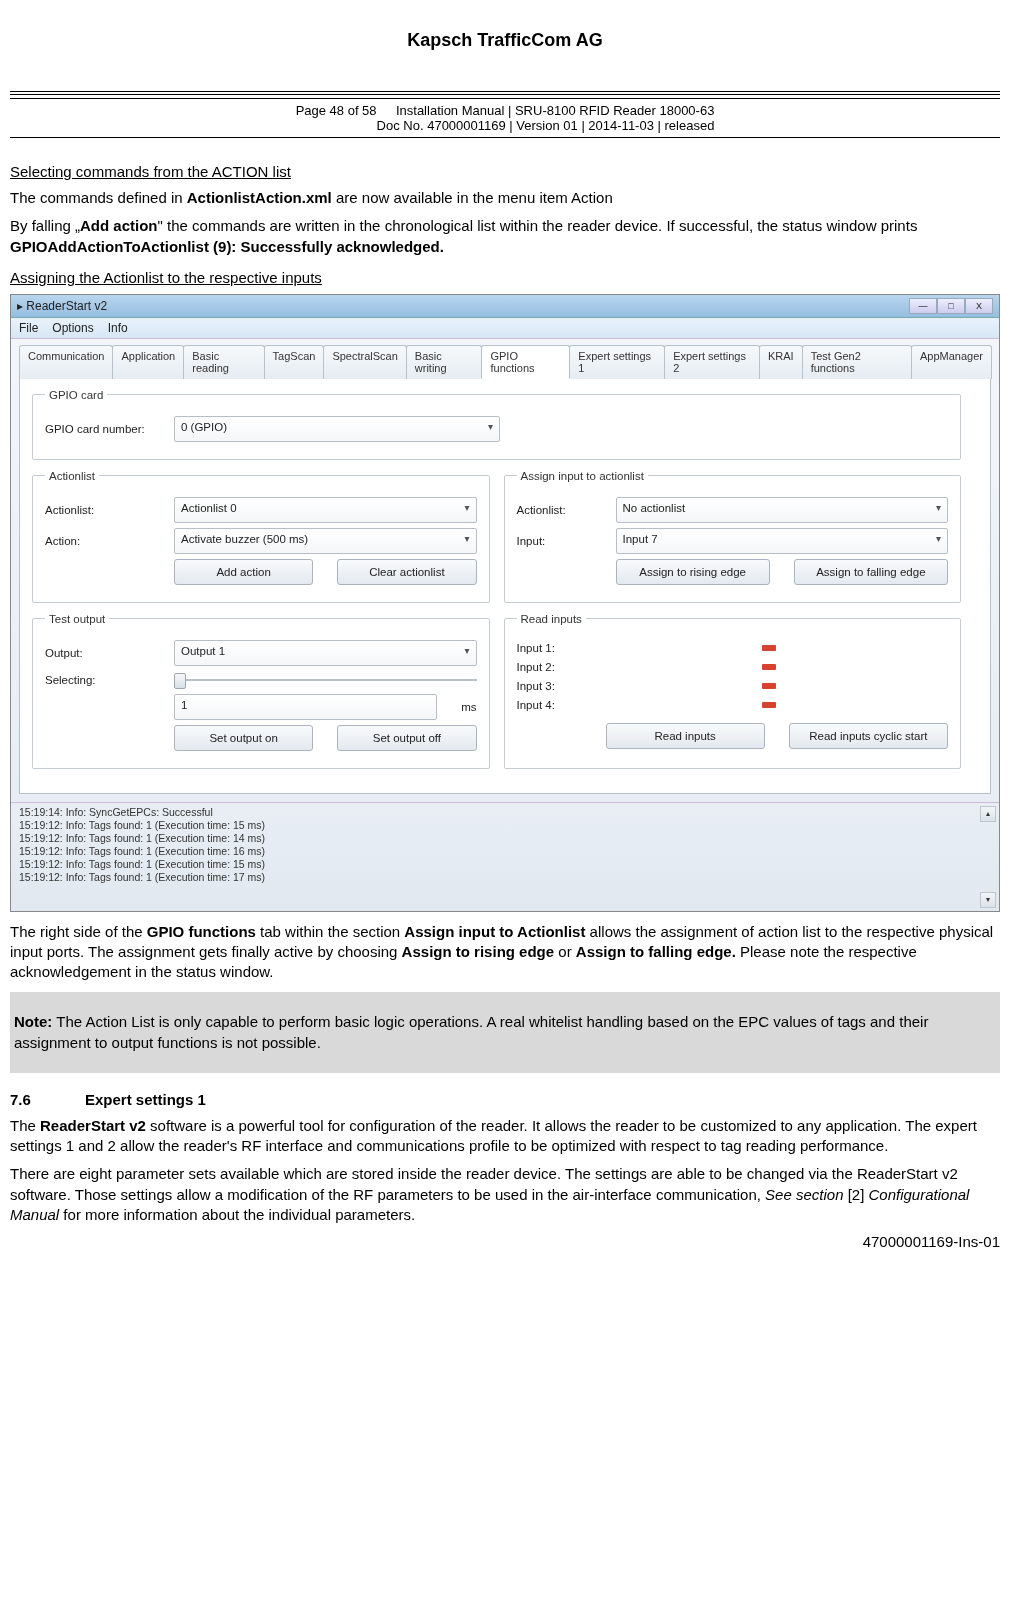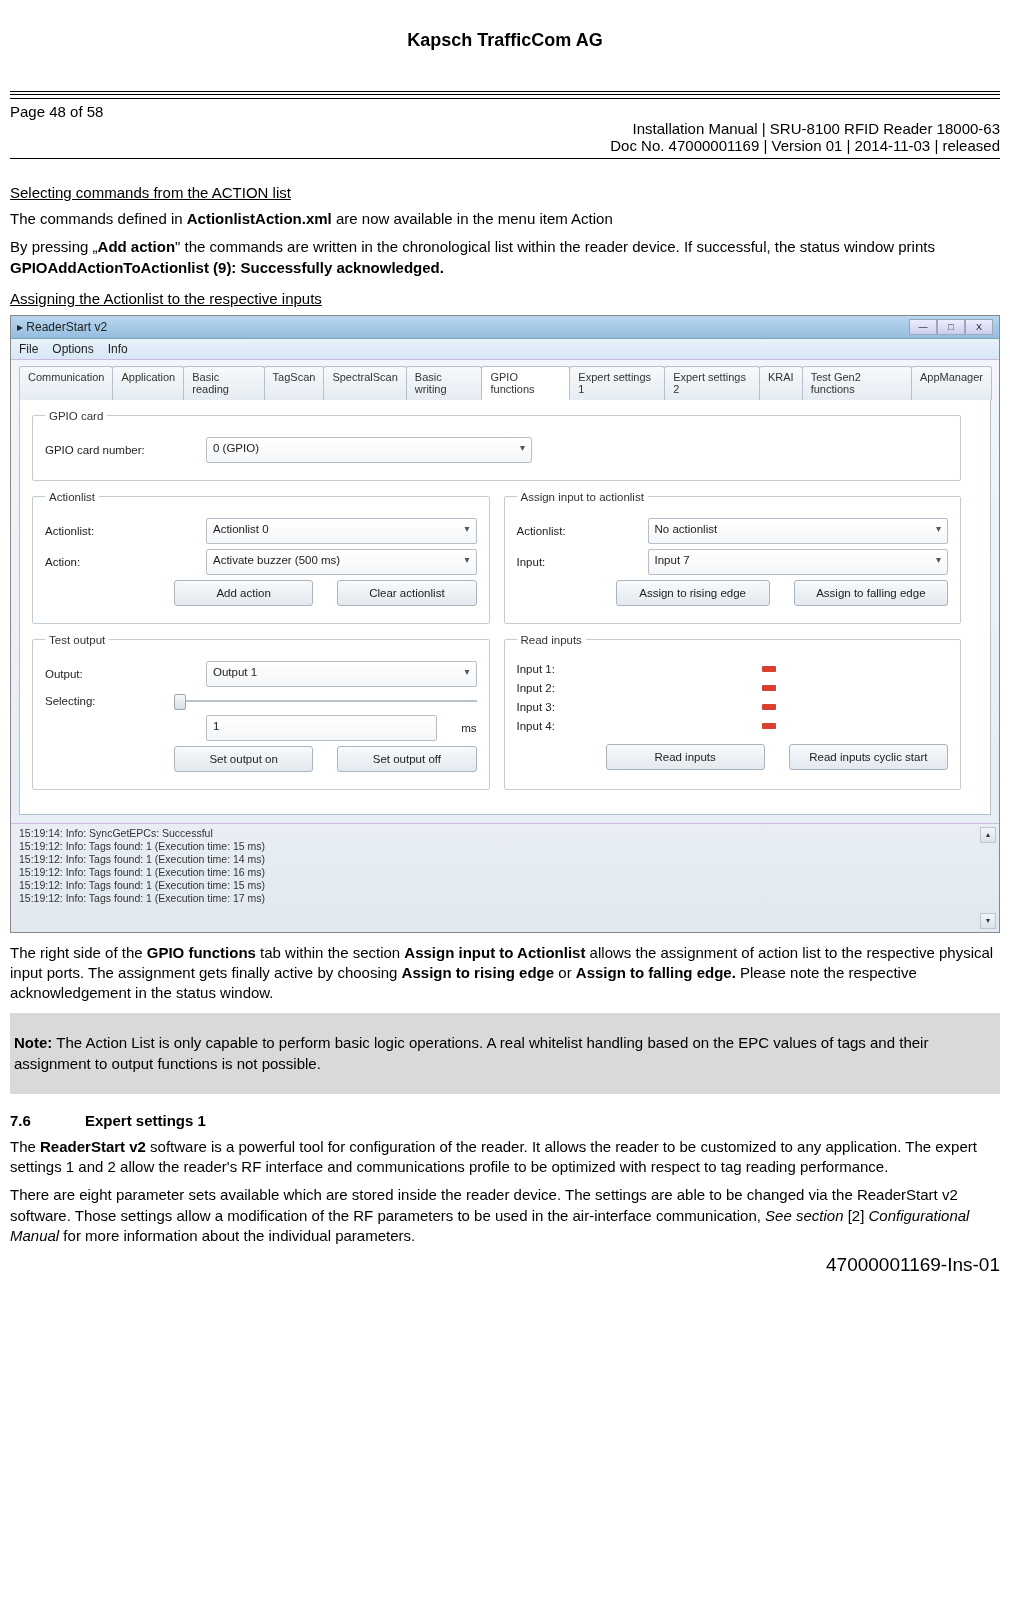--- a/index.html
+++ b/index.html
@@ -23,22 +23,21 @@
     border-top: 1.5px solid #000;
     border-bottom: 1.5px solid #000;
     height: 2px;
     margin-bottom: 3px;
   }
   .header-block {
     border-top: 1.5px solid #000;
     display: flex;
     justify-content: center;
     padding: 4px 0 4px 0;
-    font-size: 15px;
-    flex-direction: column;
+    font-size: 13px;
   }
   .header-right {
     text-align: right;
   }
   .hr-bottom {
     border-top: 1.5px solid #000;
     margin-bottom: 25px;
   }
   .section-title-underlined {
     text-decoration: underline;
@@ -137,21 +136,20 @@
   .dd, .txt {
     flex: 1;
     height: 20px;
     background: linear-gradient(#fff,#f4f6f8);
     border: 1px solid #b6bfc9;
     border-radius: 2px;
     padding: 2px 18px 2px 6px;
     position: relative;
     font-size: 11.5px;
     line-height: 16px;
-    margin-left: 32px;
   }
   .dd::after {
     content: "▾";
     position: absolute;
     right: 6px;
     top: 2px;
     font-size: 10px;
     color: #555;
   }
   .btn {
@@ -212,21 +210,21 @@
     margin: 10px 0 18px 0;
     line-height:1.35;
   }
   .sec-heading {
     font-weight: bold;
     margin: 18px 0 8px 0;
   }
   .sec-num { display:inline-block; width:75px; }
   .footer-id {
     text-align: right;
-    font-size: 19px;
+    font-size: 15px;
     padding-right: 0;
   }
   .ms { font-size:11.5px; }
   .readflex { flex:1; display:flex; justify-content:center; }
 </style>
 </head>
 <body>
 
 <div class="page">
 
@@ -242,21 +240,21 @@
   </div>
   <div class="hr-bottom"></div>
 
   <div class="section-title-underlined">Selecting commands from the ACTION list</div>
 
   <p>
     <span>The commands defined in </span><span class="bold">ActionlistAction.xml</span><span> are now available in the menu item Action</span>
   </p>
 
   <p>
-    <span>By pressing „</span><span class="bold">Add action</span><span>" the commands are written in the chronological list within the reader device. If successful, the status window prints </span><span class="bold">GPIOAddActionToActionlist (9): Successfully acknowledged.</span>
+    <span>By falling „</span><span class="bold">Add action</span><span>" the commands are written in the chronological list within the reader device. If successful, the status window prints </span><span class="bold">GPIOAddActionToActionlist (9): Successfully acknowledged.</span>
   </p>
 
   <div class="section-title-underlined">Assigning the Actionlist to the respective inputs</div>
 
   <div class="screenshot">
     <div class="titlebar">
       <span>▸ <span>ReaderStart v2</span></span>
       <div class="win-buttons">
         <div class="win-btn">—</div>
         <div class="win-btn">□</div>

